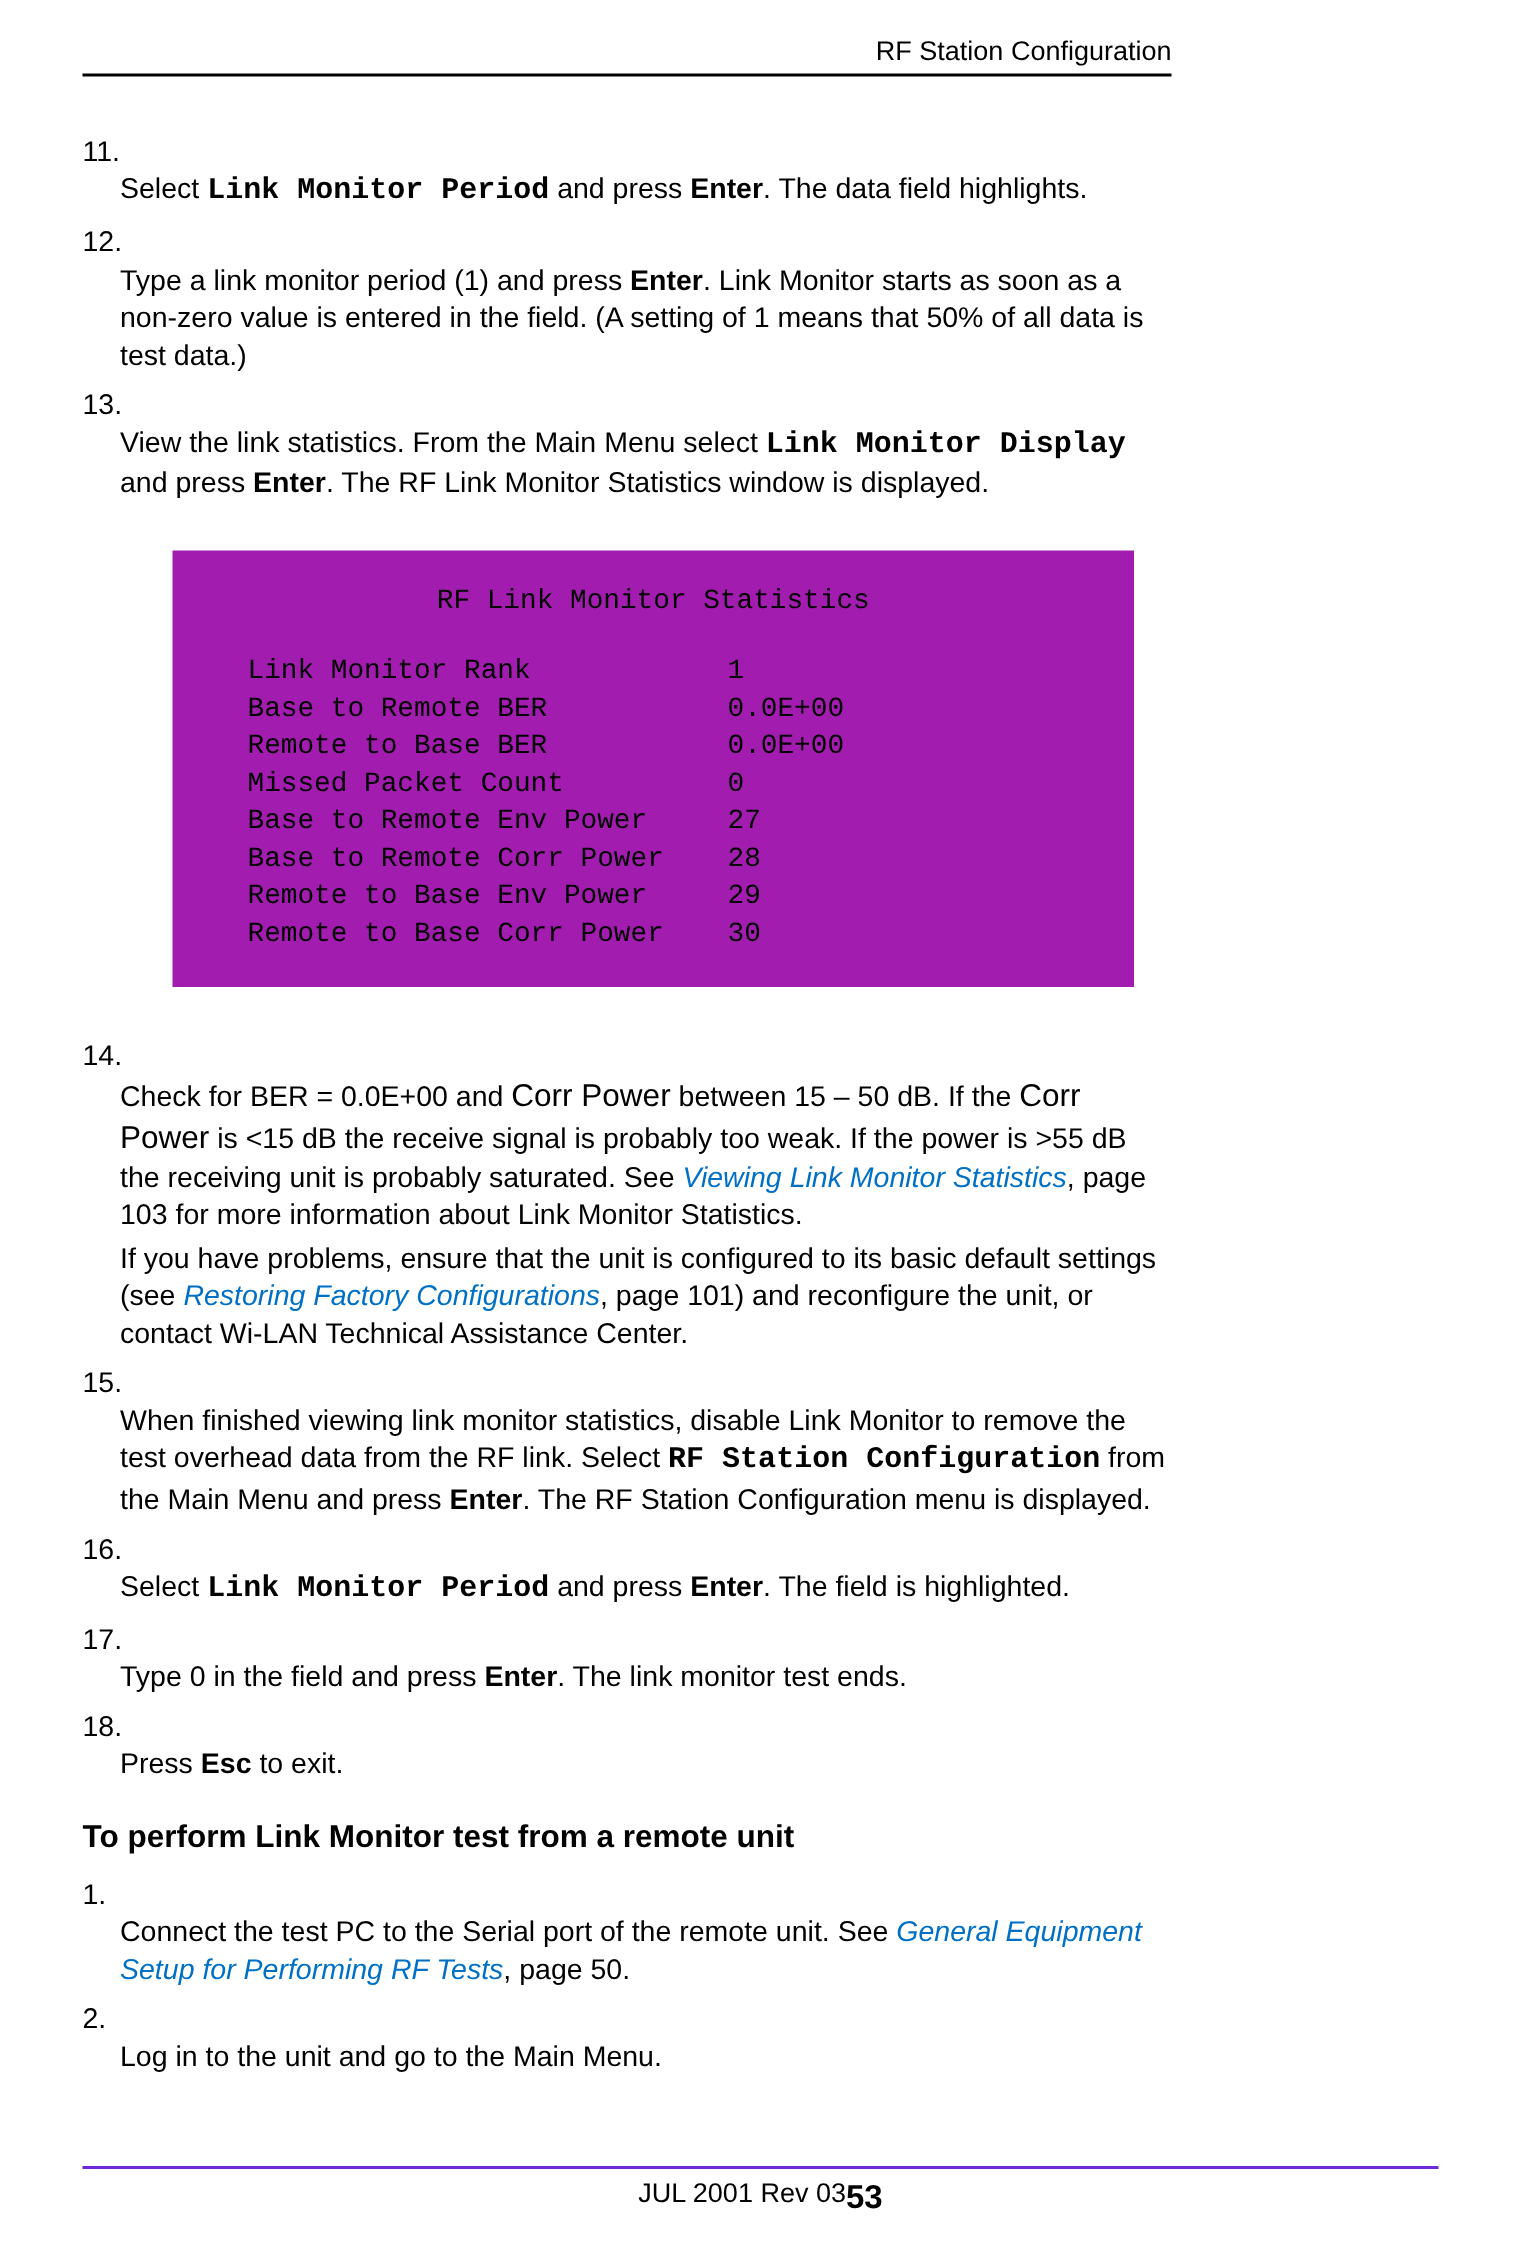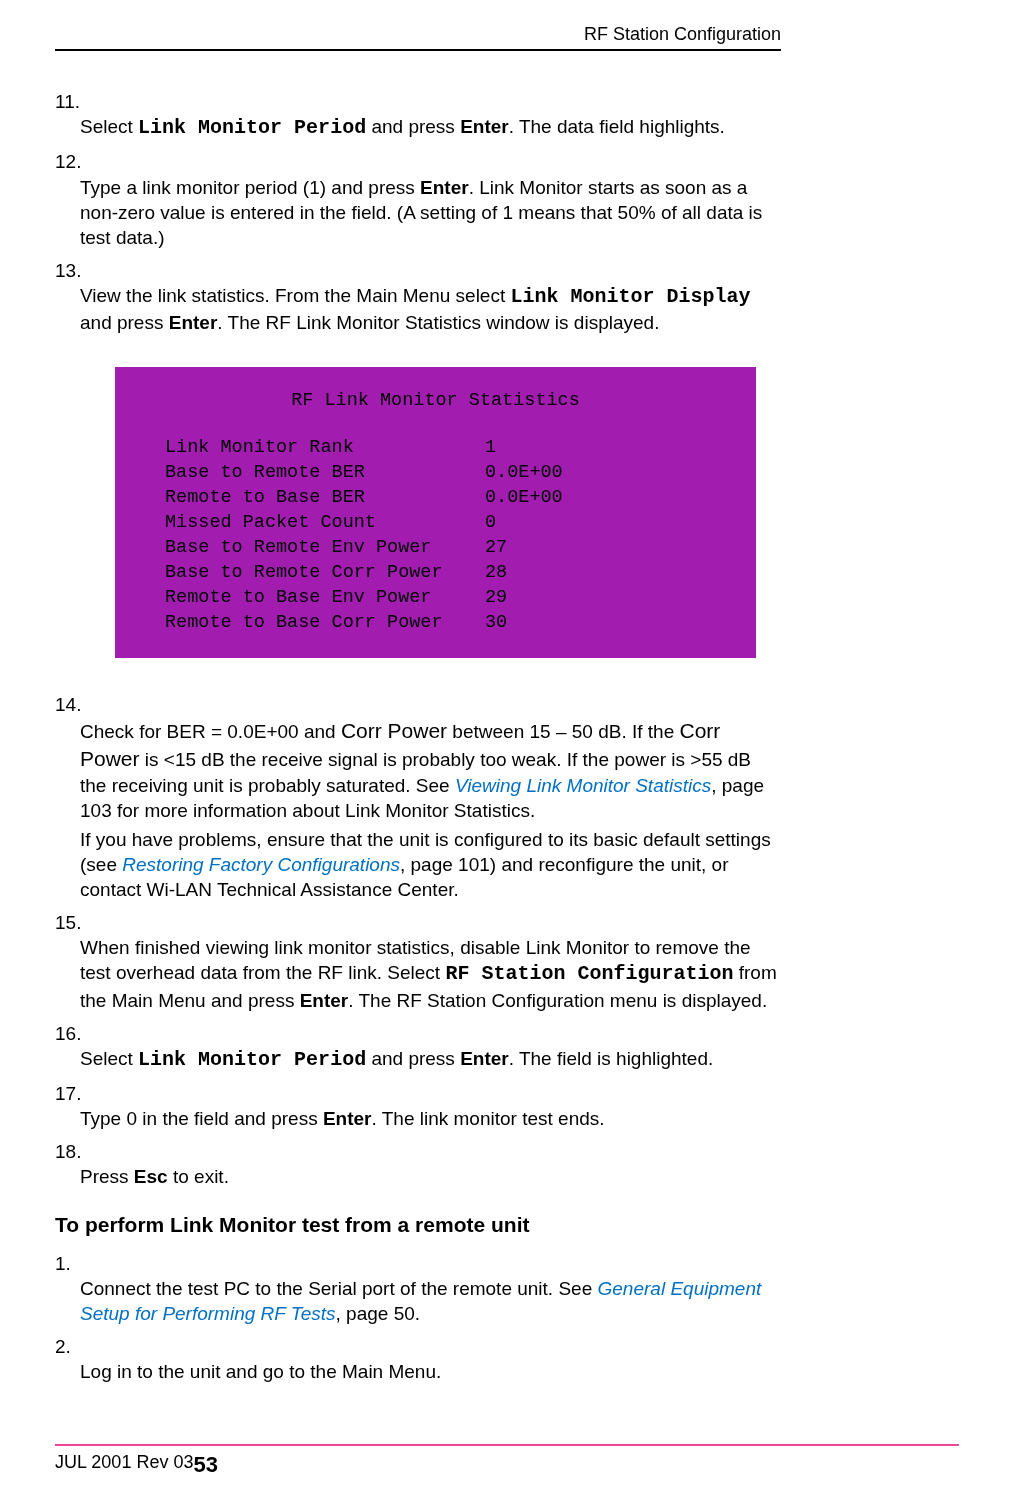--- a/index.html
+++ b/index.html
@@ -96,23 +96,23 @@
     margin: 22px 0 12px 0;
   }
   .para {
     margin-top: 4px;
   }
   .footer {
     position: absolute;
     left: 55px;
     right: 55px;
     bottom: 22px;
-    border-top: 2px solid #ec4899;
+    border-top: 2px solid #6d28d9;
     display: flex;
-    justify-content: flex-start;
+    justify-content: center;
     padding-top: 6px;
     font-size: 18px;
     margin-top: 39px;
   }
   .footer .pg {
     font-weight: bold;
     font-size: 22px;
   }
 </style>
 </head>

